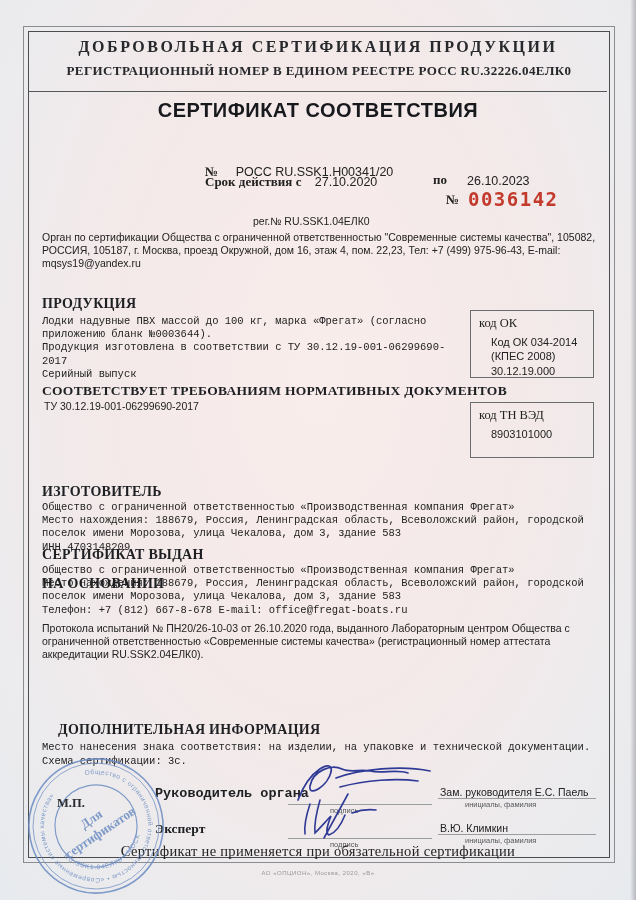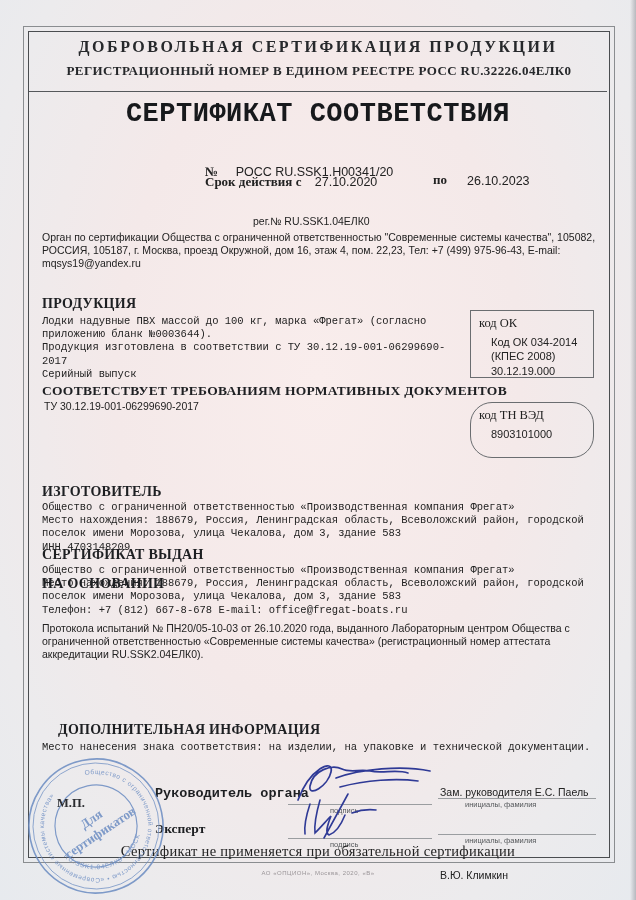--- a/index.html
+++ b/index.html
@@ -14,21 +14,21 @@
   .hr-head{position:absolute;left:29px;top:91px;width:578px;border-top:1.4px solid #55585b;}
   .sans{font-family:"Liberation Sans",sans-serif;}
 
   .h-line1{position:absolute;left:36px;top:38px;width:564px;text-align:center;
            font-family:"Liberation Serif",serif;font-weight:bold;font-size:16px;
            letter-spacing:2.5px;color:#26282b;}
   .h-line2{position:absolute;left:33px;top:63px;width:572px;text-align:center;
            font-family:"Liberation Serif",serif;font-weight:bold;font-size:13px;
            letter-spacing:.4px;color:#26282b;white-space:nowrap;}
   .title{position:absolute;left:36px;top:99px;width:564px;text-align:center;
-         font-family:Liberation Mono, monospace;font-weight:bold;font-size:27px;
+         font-family:Liberation Sans, sans-serif;font-weight:bold;font-size:20px;
          letter-spacing:.5px;color:#17191c;}
 
   .lbl{font-family:"Liberation Serif",serif;font-weight:bold;font-size:13px;color:#222;}
   .val{font-family:"Liberation Sans",sans-serif;font-size:12.5px;color:#222;}
   .row-no{position:absolute;left:205px;top:162px;}
   .row-validity{position:absolute;left:205px;top:172px;}
   .pos-po{position:absolute;left:433px;top:172px;}
   .pos-to-date{position:absolute;left:467px;top:174px;}
   .row-blank{position:absolute;left:446px;top:188px;}
   .blank-number{font-family:"DejaVu Sans Mono",monospace;font-weight:bold;font-size:19px;
@@ -44,21 +44,21 @@
 
   .pos-product-h{position:absolute;left:42px;top:296px;}
   .pos-product-txt{position:absolute;left:42px;top:315px;width:428px;}
 
   .codebox{position:absolute;border:1px solid #6a6d70;background:transparent;}
   .codebox .cb-label{font-family:"Liberation Serif",serif;font-size:12.5px;color:#222;
                      position:absolute;left:8px;top:5px;}
   .codebox .cb-val{font-family:"Liberation Sans",sans-serif;font-size:11px;color:#222;
                    position:absolute;left:20px;top:24px;line-height:1.3;}
   .box-ok{left:470px;top:310px;width:122px;height:66px;}
-  .box-tnved{left:470px;top:402px;width:122px;height:54px;border-radius:22px;}
+  .box-tnved{left:470px;top:402px;width:122px;height:54px;}
 
   .pos-conform-h{position:absolute;left:42px;top:383px;font-size:13.5px;}
   .pos-conform-txt{position:absolute;left:44px;top:400px;}
 
   .pos-manu-h{position:absolute;left:42px;top:484px;}
   .pos-manu-txt{position:absolute;left:42px;top:501px;width:560px;}
   .pos-issued-h{position:absolute;left:42px;top:547px;}
   .pos-issued-txt{position:absolute;left:42px;top:564px;width:560px;}
   .pos-basis-h{position:absolute;left:42px;top:576px;text-align:center;}
   .pos-basis-txt{position:absolute;left:42px;top:622px;width:560px;}
@@ -79,21 +79,21 @@
   .sl2{left:288px;top:822px;width:144px;height:16px;}
   .nl1{left:438px;top:782px;width:158px;height:16px;}
   .nl2{left:438px;top:818px;width:158px;height:16px;}
   .caption{position:absolute;font-size:7.5px;color:#55585b;font-family:"Liberation Sans",sans-serif;}
   .cap-sign1{left:330px;top:806px;}
   .cap-sign2{left:330px;top:840px;}
   .cap-init1{left:465px;top:800px;}
   .cap-init2{left:465px;top:836px;}
   .name{position:absolute;font-size:10.5px;color:#222;font-family:Liberation Sans, sans-serif;}
   .pos-name1{left:440px;top:786px;}
-  .pos-name2{left:440px;top:822px;margin-top:47px;}
+  .pos-name2{left:440px;top:822px;}
 
   .sig{position:absolute;z-index:3;}
   .sig1{left:278px;top:756px;width:170px;height:52px;}
   .sig2{left:282px;top:788px;width:110px;height:52px;}
 
   .note{position:absolute;left:36px;top:843px;width:564px;text-align:center;
         font-family:"Liberation Serif",serif;font-size:14.5px;color:#222;letter-spacing:.3px;}
   .print-info{position:absolute;left:0;top:870px;width:636px;text-align:center;
         font-size:6px;color:#9a9598;letter-spacing:.5px;}
 </style>
@@ -114,20 +114,24 @@
   <div class="row-no">
     <span class="lbl">№</span>&nbsp;&nbsp;&nbsp;
     <span class="val">РОСС RU.SSK1.H00341/20</span>
   </div>
   <div class="row-validity">
     <span class="lbl">Срок действия  с</span>&nbsp;&nbsp;
     <span class="val">27.10.2020</span>
   </div>
   <div class="pos-po lbl">по</div>
   <div class="pos-to-date val">26.10.2023</div>
+  <div class="row-blank">
+    <span class="lbl">№</span>&nbsp;
+    <span class="blank-number">0036142</span>
+  </div>
 
   <div class="pos-organ-reg sans">рег.№ RU.SSK1.04ЕЛК0</div>
   <div class="pos-organ-txt body-txt">Орган по сертификации Общества с ограниченной ответственностью "Современные системы качества", 105082, РОССИЯ, 105187, г. Москва, проезд Окружной, дом 16, этаж 4, пом. 22,23, Тел: +7 (499) 975-96-43, E-mail: mqsys19@yandex.ru</div>
 
   <div class="pos-product-h sec-h">ПРОДУКЦИЯ</div>
   <div class="pos-product-txt body-txt">
     <p>Лодки надувные ПВХ массой до 100 кг, марка «Фрегат» (согласно приложению бланк №0003644).</p>
     <p>Продукция изготовлена в соответствии с ТУ 30.12.19-001-06299690-2017</p>
     <p>Серийный выпуск</p>
   </div>
@@ -156,25 +160,26 @@
   </div>
 
   <div class="pos-issued-h sec-h">СЕРТИФИКАТ ВЫДАН</div>
   <div class="pos-issued-txt body-txt">
     <p>Общество с ограниченной ответственностью «Производственная компания Фрегат»</p>
     <p>Место нахождения: 188679, Россия, Ленинградская область, Всеволожский район, городской поселок имени Морозова, улица Чекалова, дом 3, здание 583</p>
     <p>Телефон: +7 (812) 667-8-678   E-mail: office@fregat-boats.ru</p>
   </div>
 
   <div class="pos-basis-h sec-h">НА ОСНОВАНИИ</div>
-  <div class="pos-basis-txt body-txt">Протокола испытаний № ПН20/05-10-03 от 26.10.2020 года, выданного Лабораторным центром Общества с ограниченной ответственностью «Современные системы качества» (регистрационный номер аттестата аккредитации RU.SSK2.04ЕЛК0).</div>
+  <div class="pos-basis-txt body-txt">Протокола испытаний № ПН20/26-10-03 от 26.10.2020 года, выданного Лабораторным центром Общества с ограниченной ответственностью «Современные системы качества» (регистрационный номер аттестата аккредитации RU.SSK2.04ЕЛК0).</div>
 
   <div class="pos-addl-h sec-h">ДОПОЛНИТЕЛЬНАЯ ИНФОРМАЦИЯ</div>
   <div class="pos-addl-txt body-txt">
     <p>Место нанесения знака соответствия: на изделии, на упаковке и технической документации.</p>
+    <p>Схема сертификации: 3с.</p>
   </div>
 
   <svg class="stamp" viewBox="0 0 152 152">
     <defs>
       <path id="outerCircle" d="M 76,24 a 52,52 0 1,1 -0.01,0" fill="none"></path>
       <path id="bottomArc" d="M 34,92 A 46,46 0 0 0 118,92" fill="none"></path>
     </defs>
     <circle cx="76" cy="76" r="67" fill="none" stroke="#6b8cc2" stroke-width="1.6"></circle>
     <circle cx="76" cy="76" r="63" fill="none" stroke="#6b8cc2" stroke-width="0.8"></circle>
     <circle cx="76" cy="76" r="41" fill="none" stroke="#6b8cc2" stroke-width="1.2"></circle>

